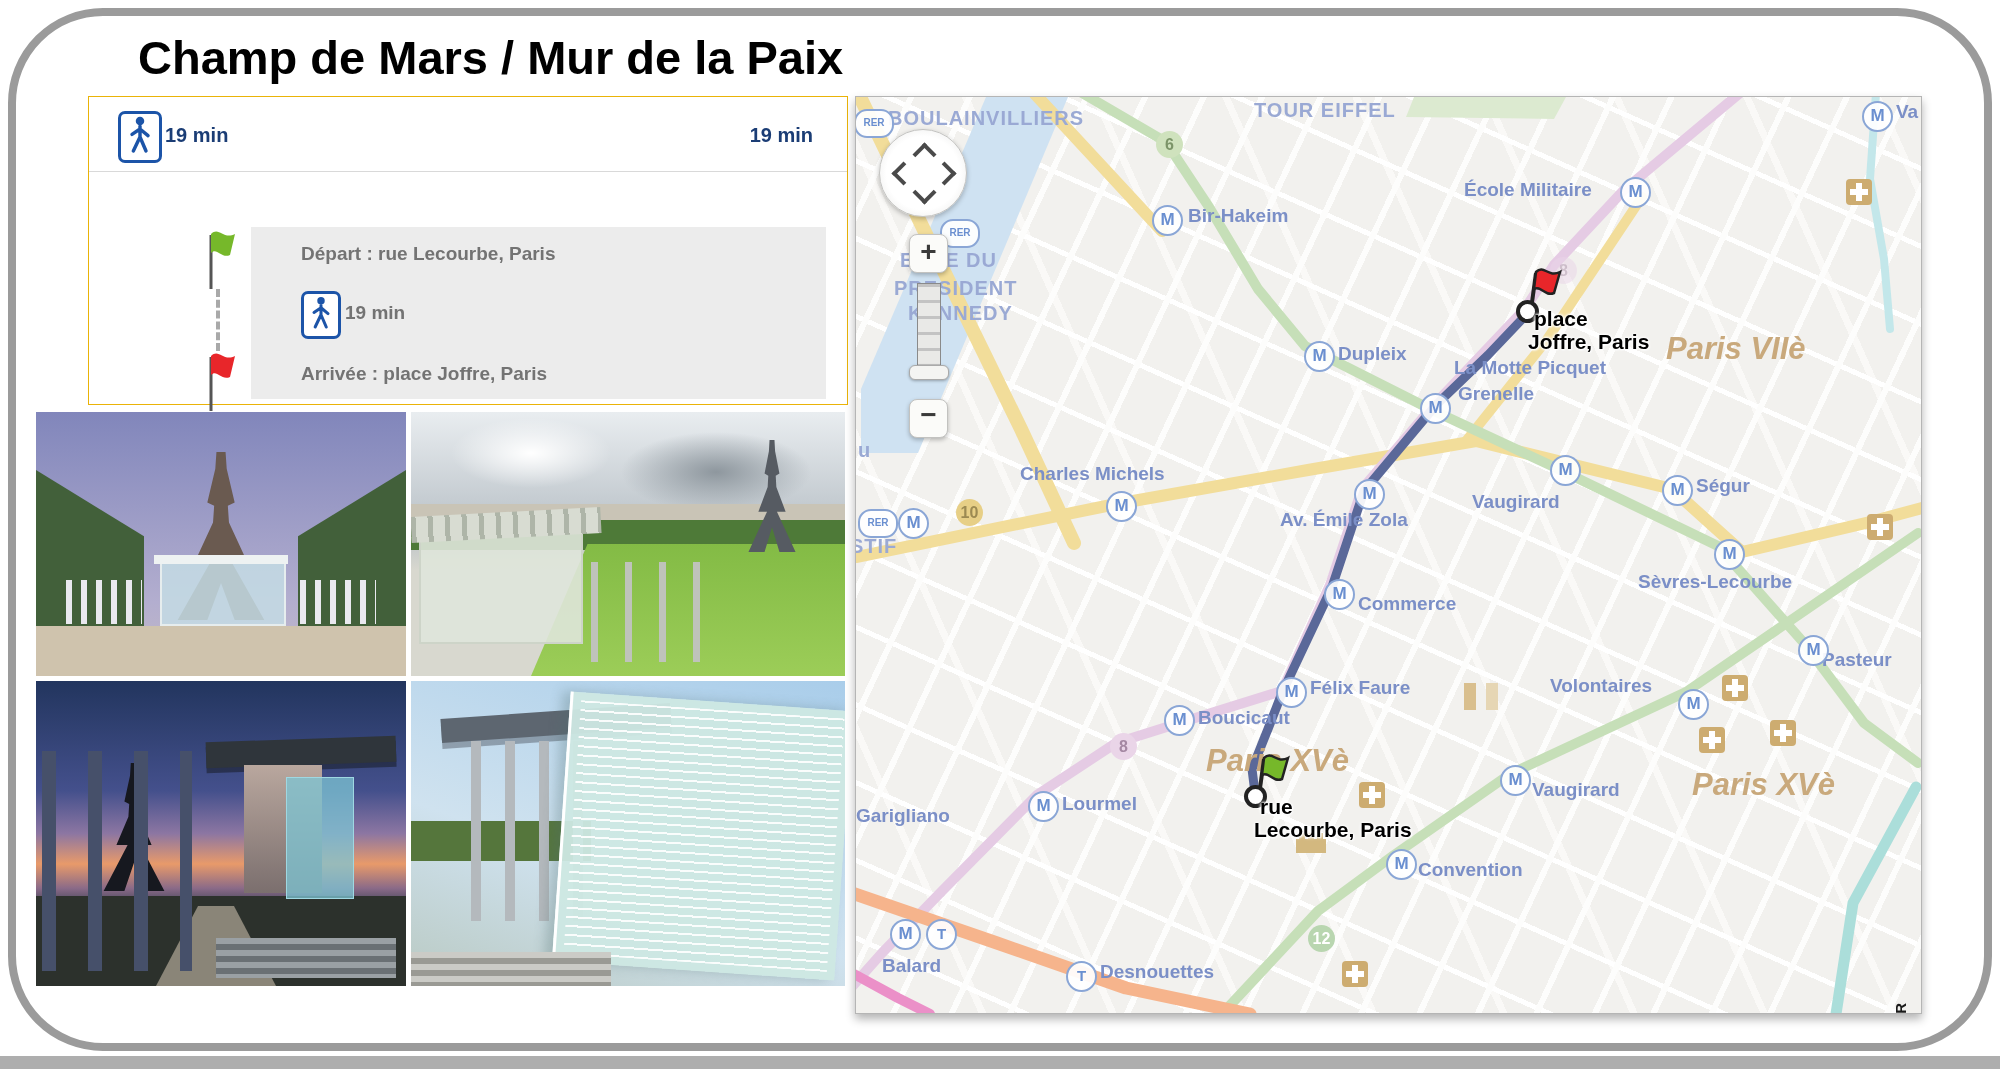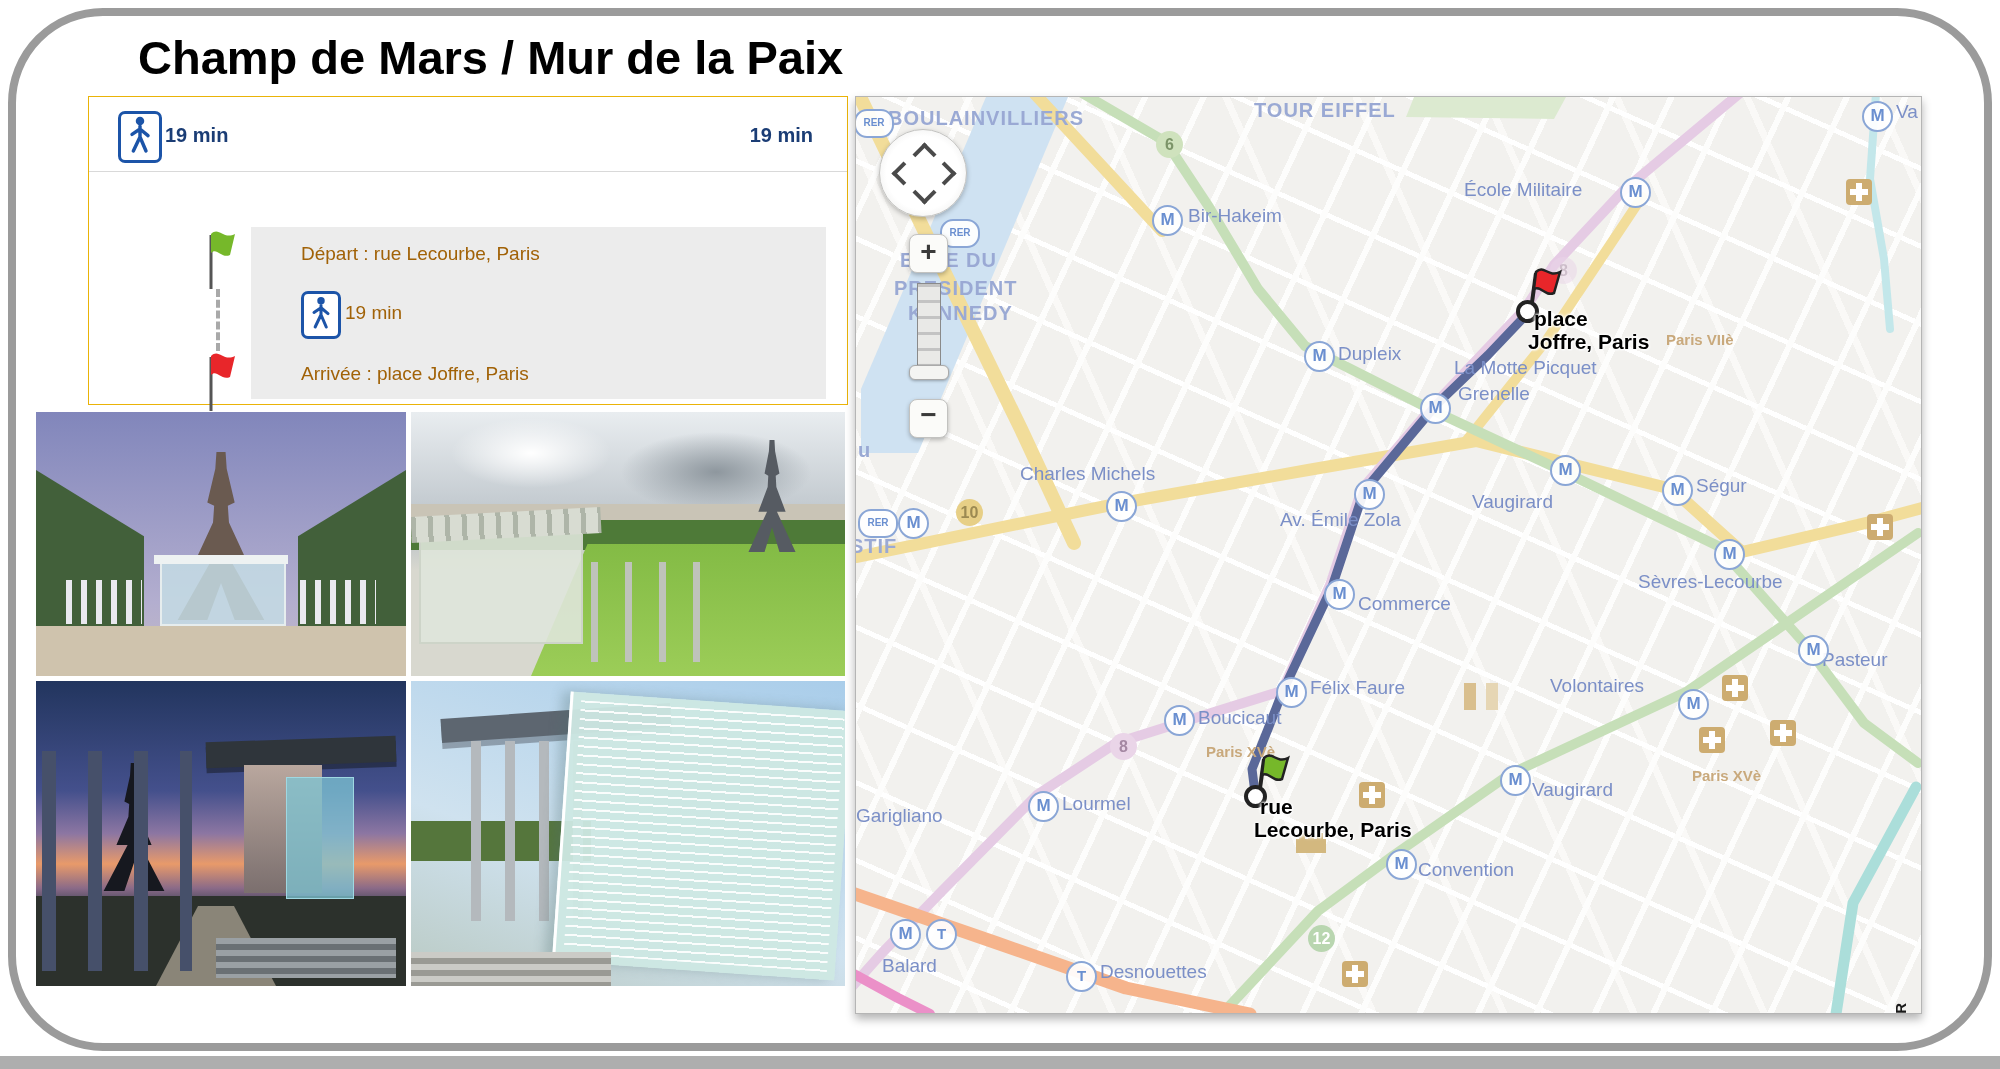--- a/index.html
+++ b/index.html
@@ -12,39 +12,39 @@
   #bottom-bar{position:absolute;left:0;right:0;bottom:0;height:13px;background:#aeaeae;z-index:41;}
   
   #title{left:138px;top:30px;font-size:47px;font-weight:bold;color:#000;letter-spacing:0;}
   
   #panel{left:88px;top:96px;width:758px;height:307px;background:#fff;border:1px solid #eab308;z-index:3;}
   #panel .row1{position:absolute;left:0;top:0;width:100%;height:74px;border-bottom:1px solid #d9d9d9;}
   .walk-box{position:absolute;border:3px solid #1c54a8;border-radius:7px;background:#fff;}
   .walk-box svg{display:block;margin:auto;}
   .dur{color:#1b3d75;font-weight:bold;font-size:20px;}
   #detail-box{position:absolute;left:162px;top:130px;width:575px;height:172px;background:#ececec;}
-  .det-text{position:absolute;color:#a16207;font-weight:normal;font-size:19px;white-space:nowrap;}
+  .det-text{position:absolute;color:#737373;font-weight:bold;font-size:19px;white-space:nowrap;}
   #dash-line{position:absolute;left:127px;top:192px;height:62px;border-left:4px dashed #a9a9a9;}
   
   .photo{position:absolute;overflow:hidden;background:#888;}
   .photo *{position:absolute;}
   
   #map-tab{left:1085px;top:51px;width:228px;height:46px;background:#fff;border:1px solid #999;
            border-bottom:none;border-radius:10px 10px 0 0;z-index:6;text-align:center;
            line-height:44px;font-size:20px;font-weight:bold;color:#1b3d75;}
   #map{left:855px;top:96px;width:1065px;height:916px;background-color:#f2f1ee;border:1px solid #b5b5b5;
        overflow:hidden;z-index:4;box-shadow:0 5px 9px rgba(0,0,0,.3);
        background-image:
          repeating-linear-gradient(115deg, rgba(255,255,255,0) 0 47px, #fdfdfc 47px 53px),
          repeating-linear-gradient(24deg, rgba(255,255,255,0) 0 66px, #ffffff 66px 71px),
          repeating-linear-gradient(66deg, rgba(255,255,255,0) 0 112px, #faf9f7 112px 119px);}
   #map-svg{position:absolute;left:0;top:0;}
-  .station-label{position:absolute;color:#7b8fc7;font-weight:normal;font-size:19px;white-space:nowrap;z-index:8;}
+  .station-label{position:absolute;color:#7b8fc7;font-weight:bold;font-size:19px;white-space:nowrap;z-index:8;}
   .caps-label{position:absolute;color:#9aa9d4;font-weight:bold;font-size:20px;letter-spacing:1px;white-space:nowrap;z-index:8;}
-  .district-label{position:absolute;color:#c9a97c;font-weight:bold;font-size:15px;white-space:nowrap;z-index:8;}
+  .district-label{position:absolute;color:#c9a97c;font-weight:bold;font-size:31px;white-space:nowrap;z-index:8;font-style:italic;}
   .m-badge,.t-badge{position:absolute;width:27px;height:27px;border-radius:50%;
      border:2px solid #8aa6d6;background:rgba(255,255,255,.92);color:#6a8fd0;font-weight:bold;
      font-size:17px;text-align:center;line-height:26px;z-index:9;}
   .t-badge{font-size:15px;}
   .rer-badge{position:absolute;width:36px;height:25px;border-radius:13px;border:2px solid #8aa6d6;
      background:rgba(255,255,255,.92);color:#6a8fd0;font-weight:bold;font-size:10px;text-align:center;
      line-height:24px;z-index:9;}
   .line-badge{position:absolute;width:27px;height:27px;border-radius:50%;font-weight:bold;font-size:16px;
      text-align:center;line-height:27px;z-index:7;}
   .cross{position:absolute;width:26px;height:26px;background:#cdac70;border-radius:4px;z-index:6;}

